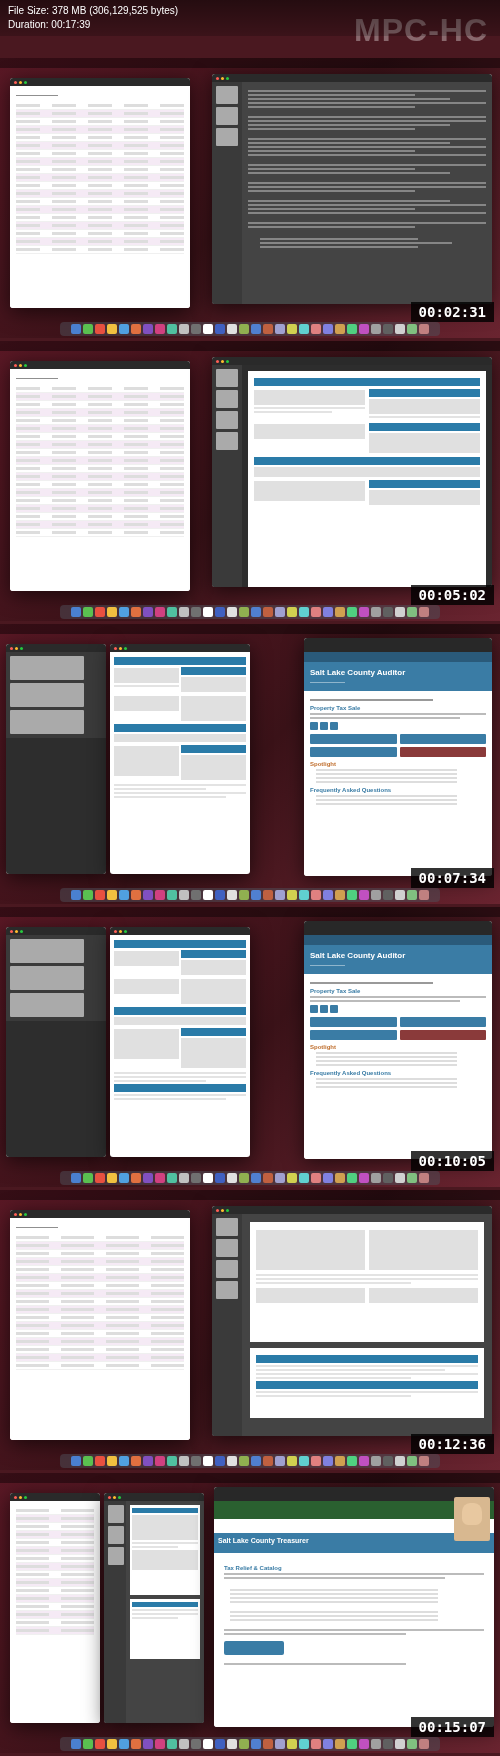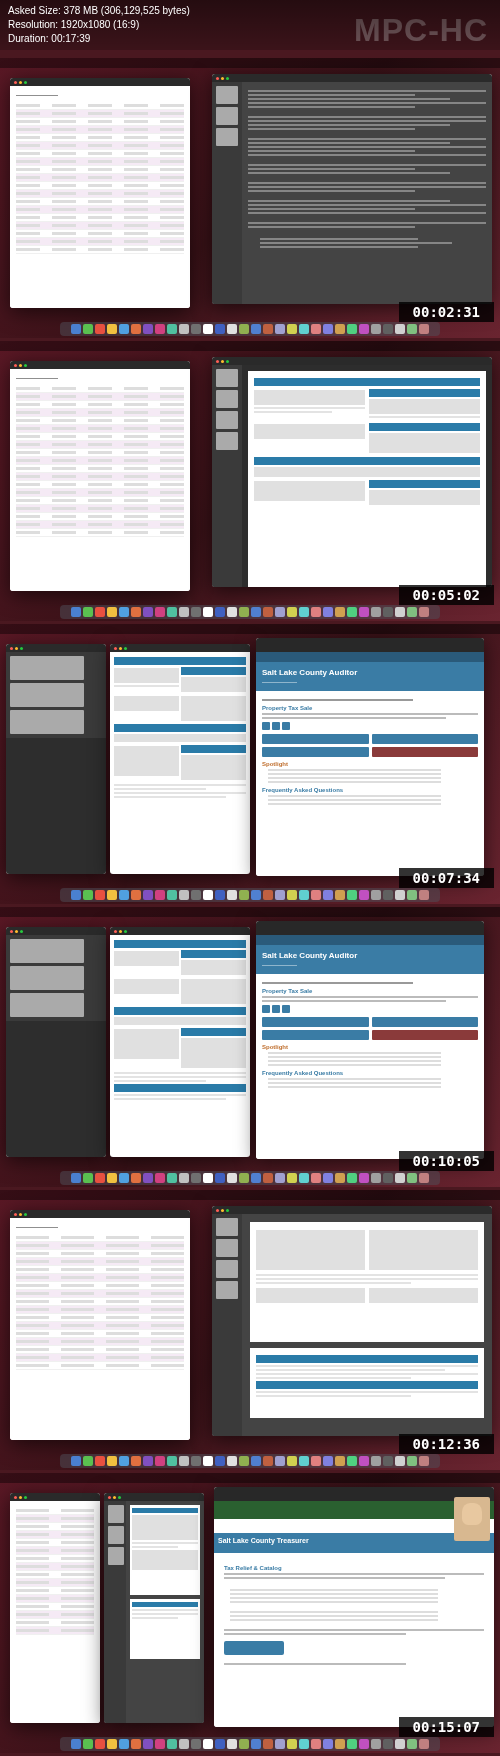--- a/index.html
+++ b/index.html
@@ -64,35 +64,35 @@
     width: 10px; height: 10px;
     border-radius: 2px;
   }
   .timestamp {
     position: absolute;
     bottom: 16px; right: 6px;
     background: rgba(0,0,0,0.8);
     color: white;
     font-size: 14px;
     font-weight: bold;
-    padding: 2px 14px;
+    padding: 2px 8px;
     font-family: monospace;
   }
   .win {
     position: absolute;
     background: white;
     border-radius: 3px;
     box-shadow: 0 4px 20px rgba(0,0,0,0.6);
     overflow: hidden;
   }
   .win-left { left: 10px; top: 20px; width: 180px; height: 230px; }
   .win-right { right: 8px; top: 16px; width: 280px; height: 230px; }
   .win-left-narrow { left: 6px; top: 20px; width: 100px; height: 230px; }
   .win-mid { left: 110px; top: 20px; width: 140px; height: 230px; }
-  .win-right-wide { right: 16px; top: 14px; width: 228px; height: 238px; }
+  .win-right-wide { right: 8px; top: 14px; width: 188px; height: 238px; }
   .titlebar {
     height: 8px;
     background: #2a2a2a;
     display: flex;
     align-items: center;
     padding: 0 4px;
     gap: 2px;
   }
   .traffic { width:3px; height:3px; border-radius:50%; }
   .spreadsheet {
@@ -171,22 +171,21 @@
   .photo { position: absolute; right: 4px; top: -4px; width: 36px; height: 44px; background: #d8b890; border-radius: 2px; z-index: 2; }
   .face { position: absolute; top: 6px; left: 8px; width: 20px; height: 22px; background: #e8c8a0; border-radius: 40% 40% 30% 30%; }
   .teal-banner { background: #3a7ca5; height: 20px; margin-top: 14px; }
 </style>
 </head>
 <body>
 
 <div class="watermark">MPC-HC</div>
 
 <div class="header">
-  <div class="header-line"><span>Asked Size:</span> <span>378 MB (306,129,525 bytes)</span></div>
-  <div class="header-line"><span>Resolution:</span> <span>1920x1080 (16:9)</span></div>
+  <div class="header-line"><span>File Size:</span> <span>378 MB (306,129,525 bytes)</span></div>
   <div class="header-line"><span>Duration:</span> <span>00:17:39</span></div>
 </div>
 
 <div class="frame" style="top:58px">
   <div class="menubar"></div>
   <div class="win win-left">
     <div class="titlebar">
         <div class="traffic" style="background:#ff5f56"></div>
         <div class="traffic" style="background:#ffbd2e"></div>
         <div class="traffic" style="background:#27c93f"></div>

